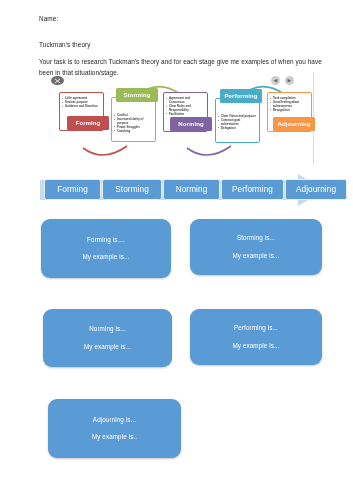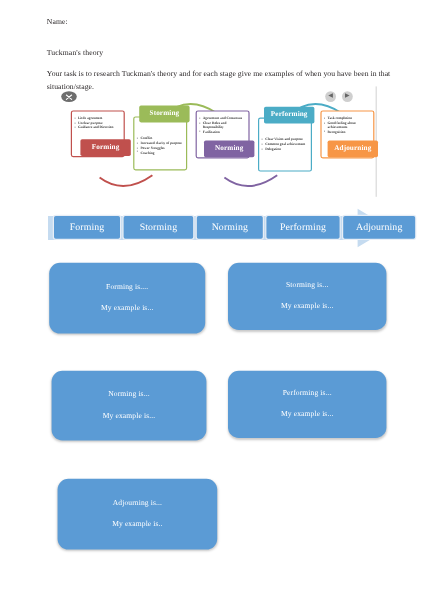--- a/index.html
+++ b/index.html
@@ -4,21 +4,21 @@
 <style>
   html,body{margin:0;padding:0;}
   body{
     width:353px;height:500px;
     background:#ffffff;
     font-family:"Liberation Sans",sans-serif;
     color:#231f20;
     overflow:hidden;
     position:relative;
   }
-  .page{position:absolute;inset:0;font-family:Liberation Serif, serif;}
+  .page{position:absolute;inset:0;}
 
   
   .hdr{position:absolute;left:39px;}
   #name-line{top:15px;font-size:6.4px;letter-spacing:.1px;}
   #theory-line{top:41px;font-size:6.4px;letter-spacing:.1px;}
   #task-line{top:57px;width:288px;font-size:6.4px;line-height:10.5px;letter-spacing:.05px;}
 
   
   #diagram{
     position:absolute;left:43px;top:72px;width:265px;height:94px;

